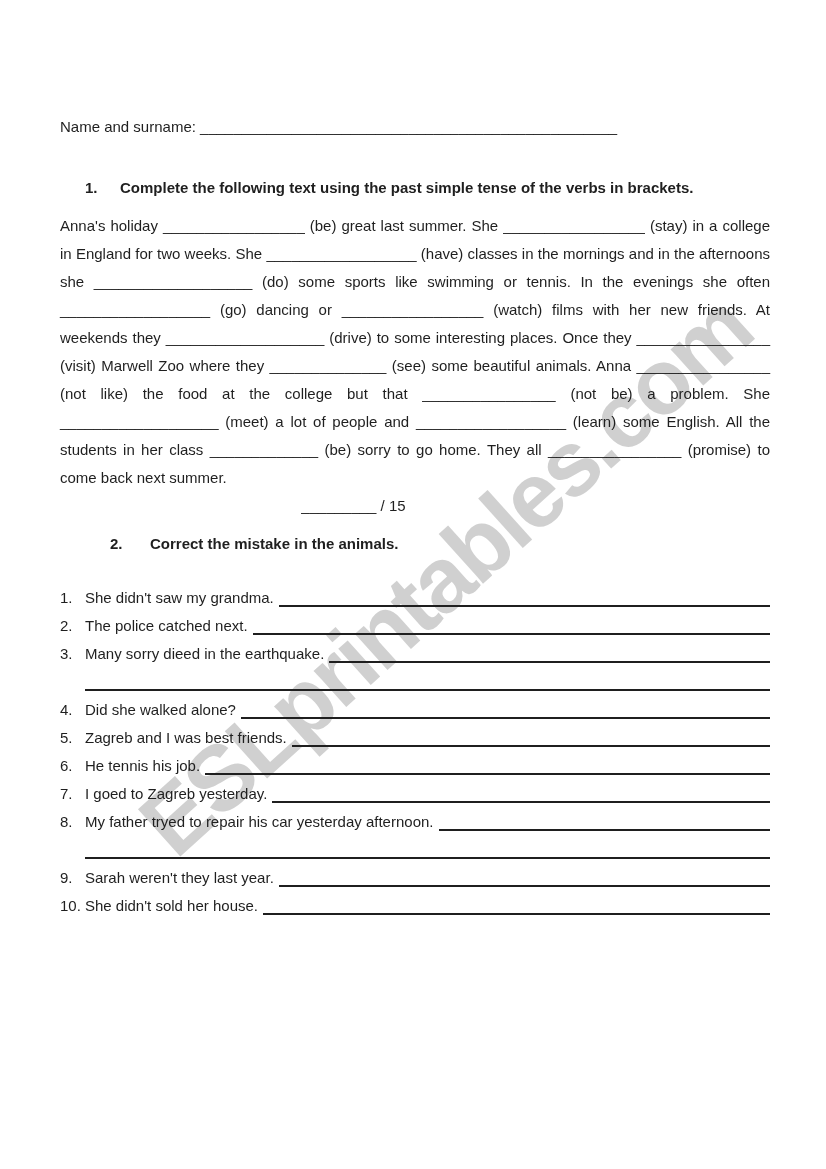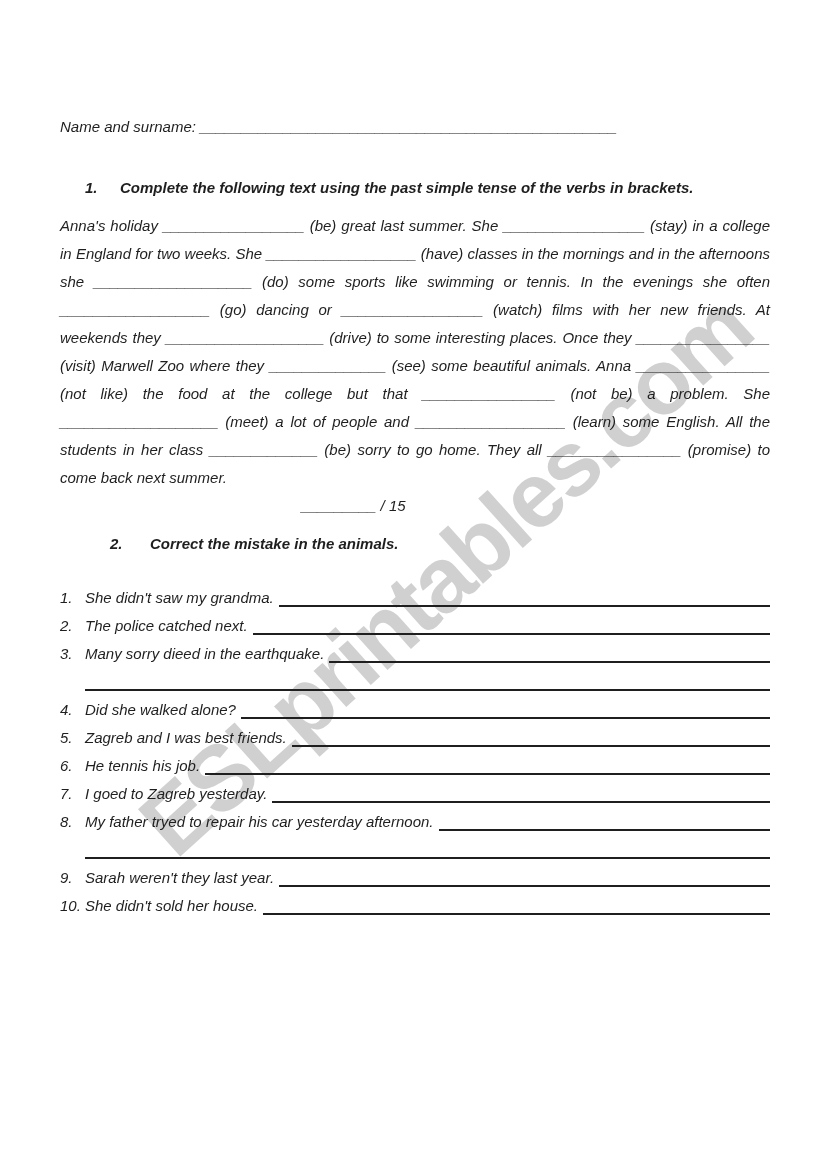--- a/index.html
+++ b/index.html
@@ -25,21 +25,20 @@
     transform:rotate(-42deg);
     transform-origin:center center;
     z-index:0;
     white-space:nowrap;
     pointer-events:none;
   }
   .page {
     position:absolute;
     left:60px; right:56px; top:0; bottom:0;
     z-index:1;
-    font-style:italic;
   }
   .name-row {
     margin-top:116px;
     line-height:22px;
     white-space:nowrap;
   }
   .name-blank { letter-spacing:0; }
   .heading {
     display:flex;
     font-weight:bold;

